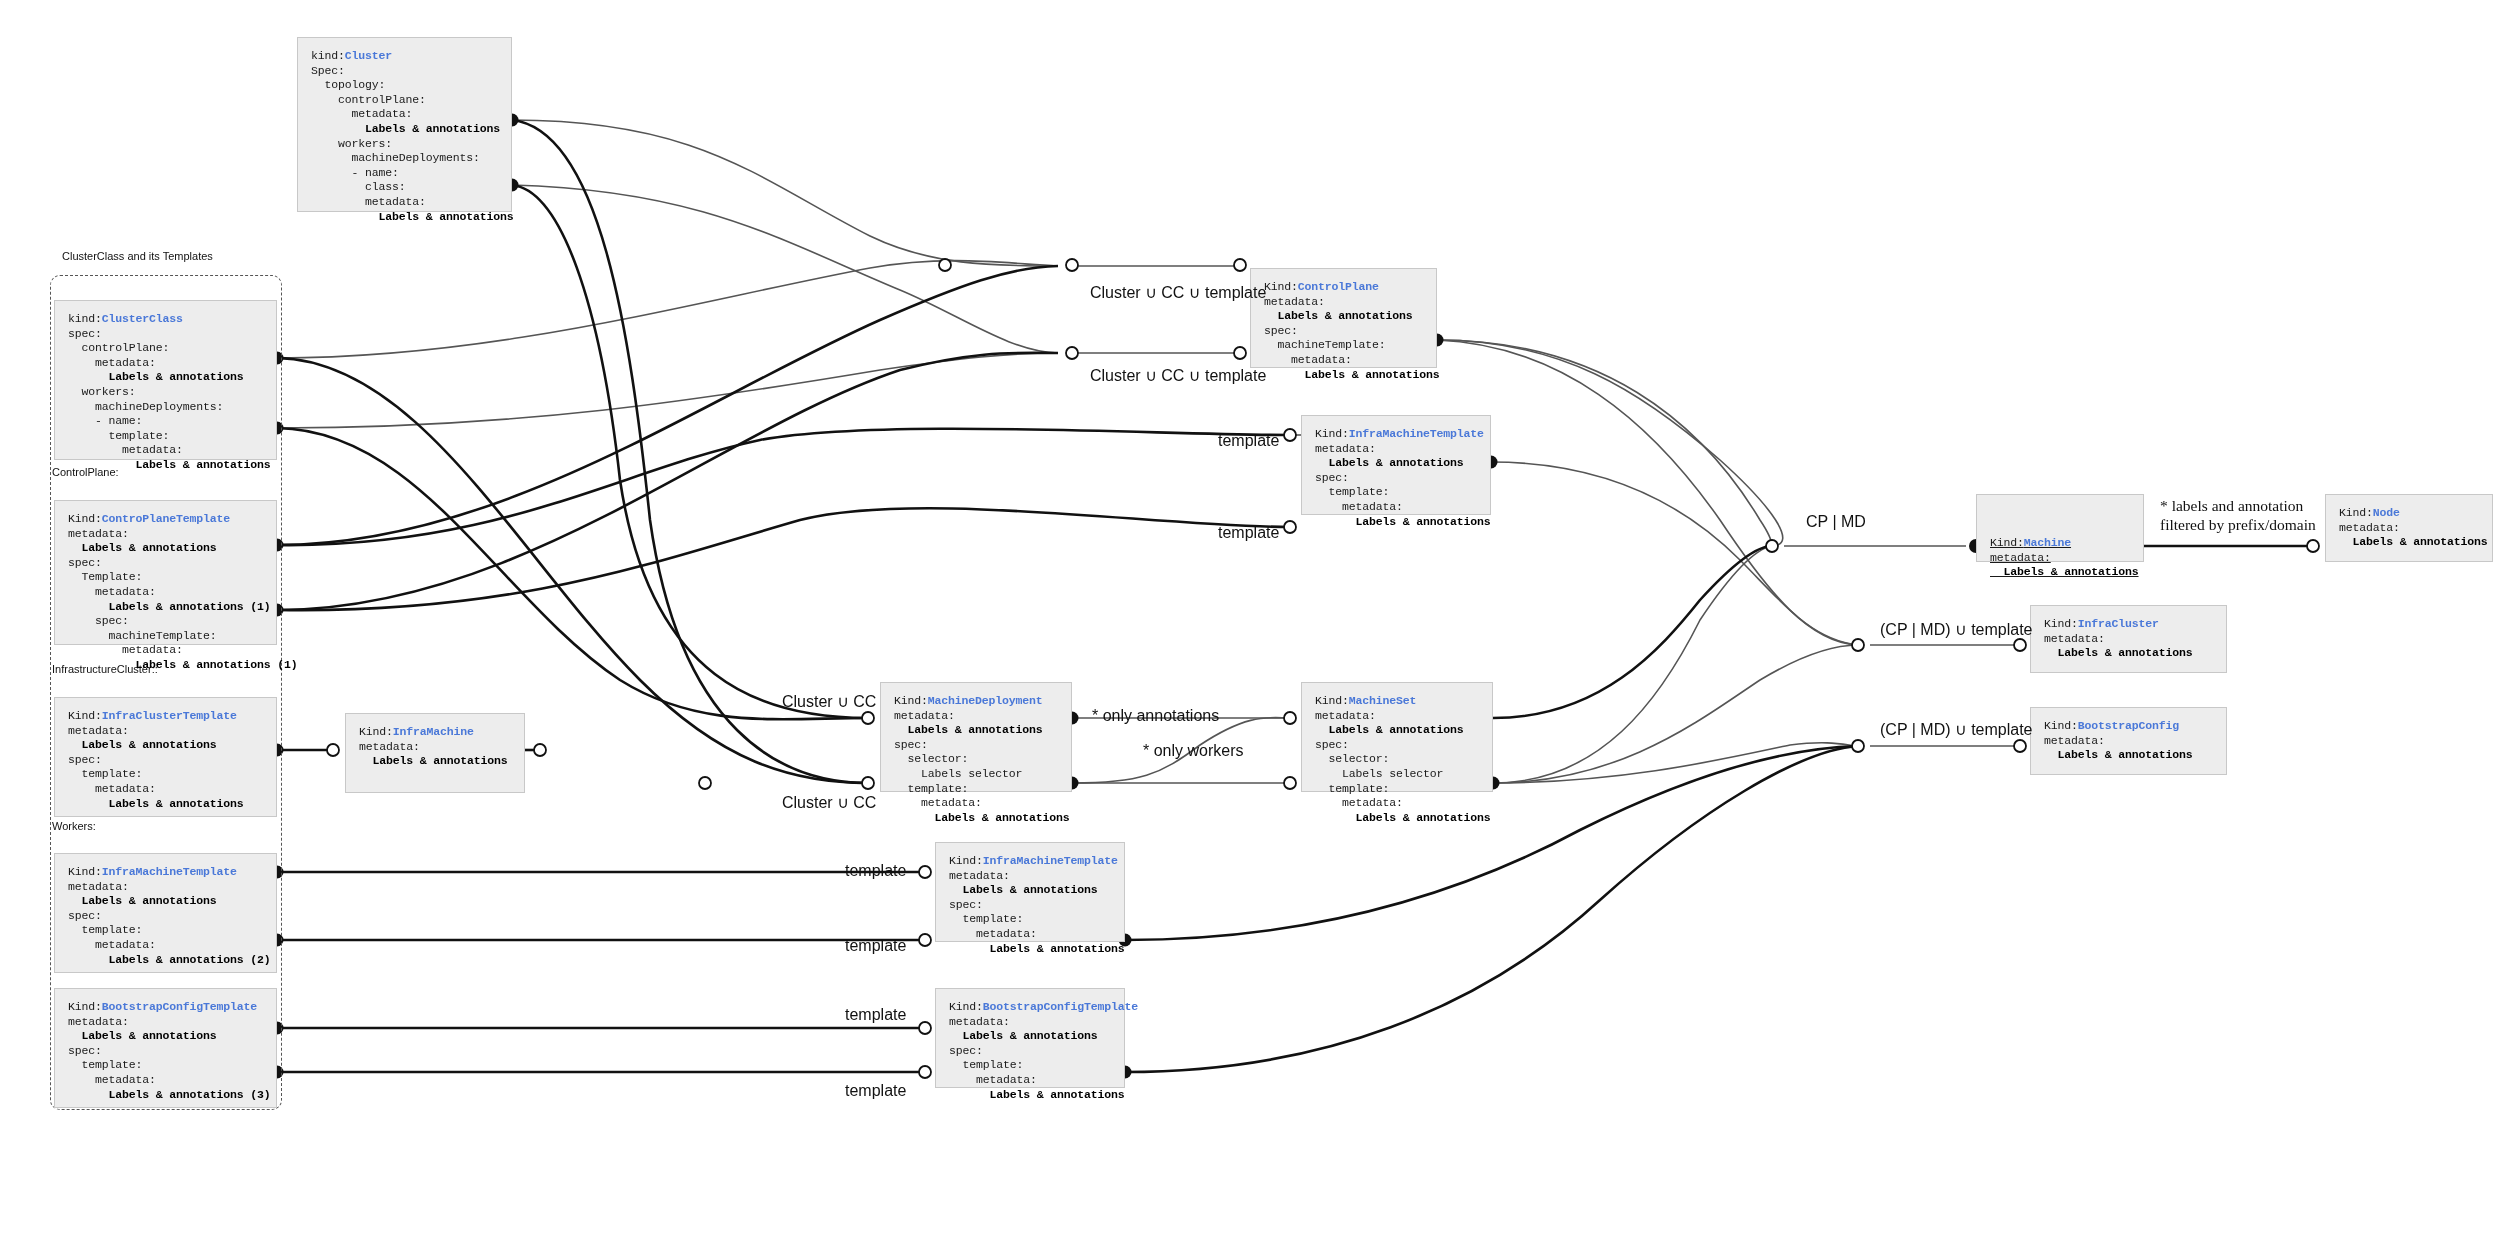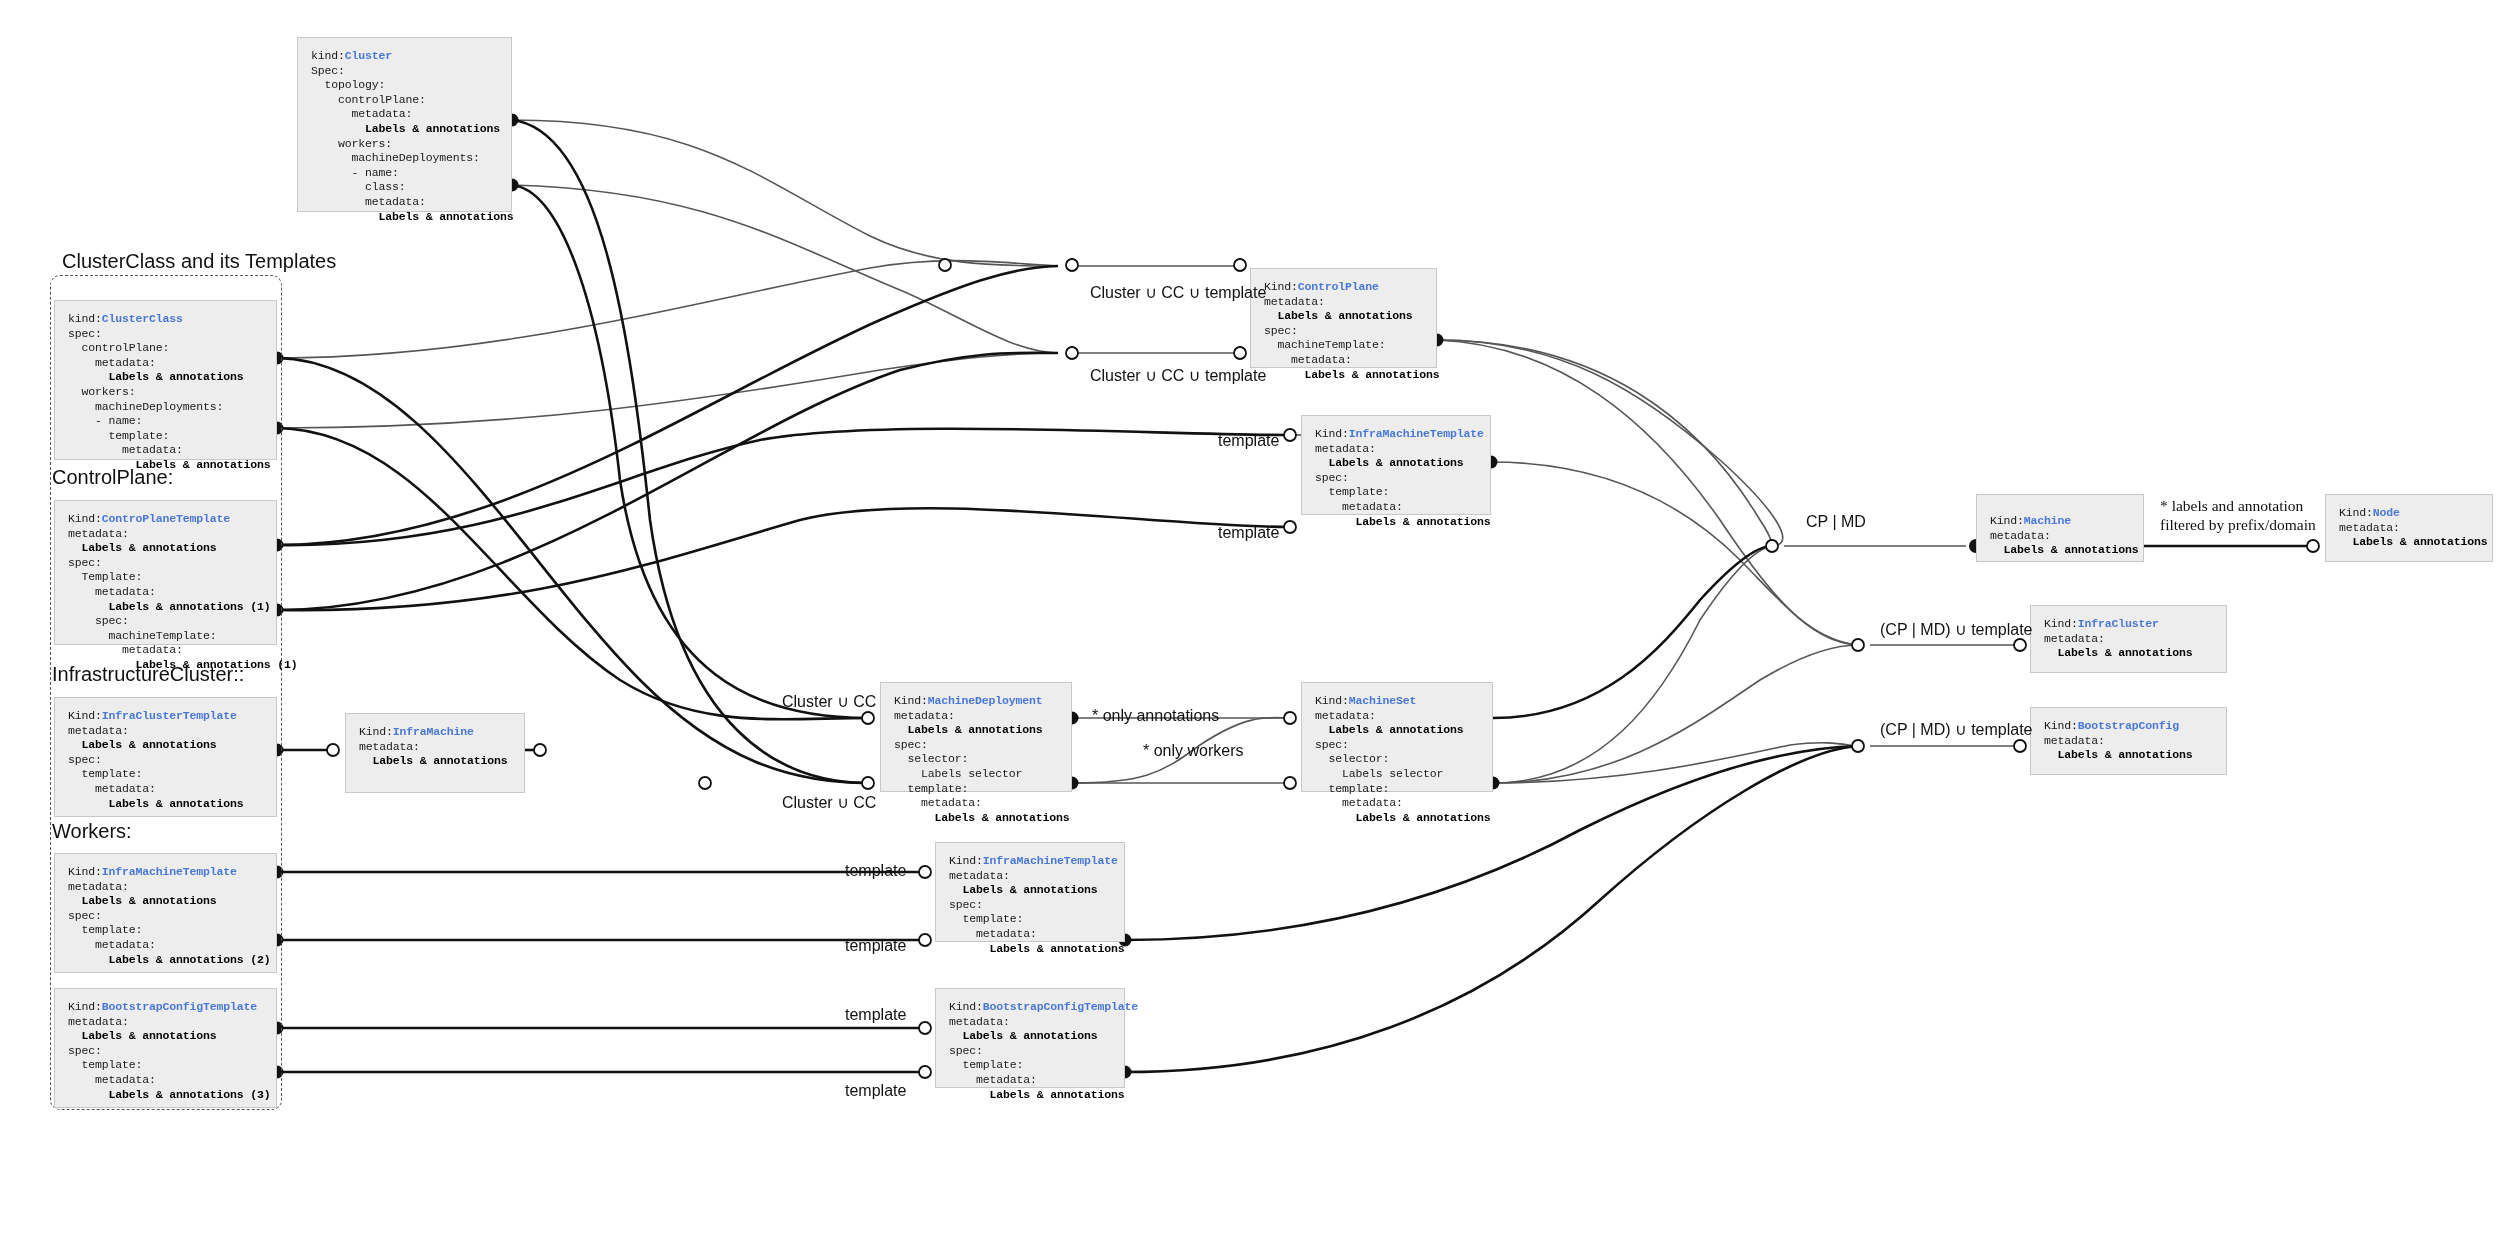--- a/index.html
+++ b/index.html
@@ -45,21 +45,21 @@
   .group-box {
     position: absolute;
     border: 1.6px dashed #555;
     border-radius: 10px;
     box-sizing: border-box;
     background: transparent;
   }
   .group-title {
     position: absolute;
     font-family: "Liberation Sans", sans-serif;
-    font-size: 20px;
+    font-size: 11px;
     color: #111;
     white-space: nowrap;
   }
   .edge-label {
     position: absolute;
     font-family: "Liberation Sans", sans-serif;
     font-size: 16px;
     color: #111;
     white-space: nowrap;
   }
@@ -228,21 +228,21 @@
       <div class="code" style="left: 1315px; top: 427px; width: 180px;"><div><span>Kind:</span><span class="kind">InfraMachineTemplate</span></div><div><span>metadata:</span></div><div><span class="bold">  Labels &amp; annotations</span></div><div><span>spec:</span></div><div><span>  template:</span></div><div><span>    metadata:</span></div><div><span class="bold">      Labels &amp; annotations</span></div></div>
       <div class="node" style="left: 880px; top: 682px; width: 192px; height: 110px;"></div>
       <div class="code" style="left: 894px; top: 694px; width: 182px;"><div><span>Kind:</span><span class="kind">MachineDeployment</span></div><div><span>metadata:</span></div><div><span class="bold">  Labels &amp; annotations</span></div><div><span>spec:</span></div><div><span>  selector:</span></div><div><span>    Labels selector</span></div><div><span>  template:</span></div><div><span>    metadata:</span></div><div><span class="bold">      Labels &amp; annotations</span></div></div>
       <div class="node" style="left: 1301px; top: 682px; width: 192px; height: 110px;"></div>
       <div class="code" style="left: 1315px; top: 694px; width: 182px;"><div><span>Kind:</span><span class="kind">MachineSet</span></div><div><span>metadata:</span></div><div><span class="bold">  Labels &amp; annotations</span></div><div><span>spec:</span></div><div><span>  selector:</span></div><div><span>    Labels selector</span></div><div><span>  template:</span></div><div><span>    metadata:</span></div><div><span class="bold">      Labels &amp; annotations</span></div></div>
       <div class="node" style="left: 935px; top: 842px; width: 190px; height: 100px;"></div>
       <div class="code" style="left: 949px; top: 854px; width: 180px;"><div><span>Kind:</span><span class="kind">InfraMachineTemplate</span></div><div><span>metadata:</span></div><div><span class="bold">  Labels &amp; annotations</span></div><div><span>spec:</span></div><div><span>  template:</span></div><div><span>    metadata:</span></div><div><span class="bold">      Labels &amp; annotations</span></div></div>
       <div class="node" style="left: 935px; top: 988px; width: 190px; height: 100px;"></div>
       <div class="code" style="left: 949px; top: 1000px; width: 180px;"><div><span>Kind:</span><span class="kind">BootstrapConfigTemplate</span></div><div><span>metadata:</span></div><div><span class="bold">  Labels &amp; annotations</span></div><div><span>spec:</span></div><div><span>  template:</span></div><div><span>    metadata:</span></div><div><span class="bold">      Labels &amp; annotations</span></div></div>
       <div class="node" style="left: 1976px; top: 494px; width: 168px; height: 68px;"></div>
-      <div class="code" style="left: 1990px; top: 514px; width: 158px;"><div><span>Kind:</span><span class="kind">Machine</span></div><div><span>metadata:</span></div><div><span class="bold">  Labels &amp; annotations</span></div></div>
+      <div class="code" style="left: 1990px; top: 536px; width: 158px; text-decoration: underline;"><div><span>Kind:</span><span class="kind">Machine</span></div><div><span>metadata:</span></div><div><span class="bold">  Labels &amp; annotations</span></div></div>
       <div class="node" style="left: 2325px; top: 494px; width: 168px; height: 68px;"></div>
       <div class="code" style="left: 2339px; top: 506px; width: 158px;"><div><span>Kind:</span><span class="kind">Node</span></div><div><span>metadata:</span></div><div><span class="bold">  Labels &amp; annotations</span></div></div>
       <div class="node" style="left: 2030px; top: 605px; width: 197px; height: 68px;"></div>
       <div class="code" style="left: 2044px; top: 617px; width: 187px;"><div><span>Kind:</span><span class="kind">InfraCluster</span></div><div><span>metadata:</span></div><div><span class="bold">  Labels &amp; annotations</span></div></div>
       <div class="node" style="left: 2030px; top: 707px; width: 197px; height: 68px;"></div>
       <div class="code" style="left: 2044px; top: 719px; width: 187px;"><div><span>Kind:</span><span class="kind">BootstrapConfig</span></div><div><span>metadata:</span></div><div><span class="bold">  Labels &amp; annotations</span></div></div>
     </div>
   <div id="labels-layer">
       <div class="edge-label" style="left: 1090px; top: 283px;">Cluster ∪ CC ∪ template</div>
       <div class="edge-label" style="left: 1090px; top: 366px;">Cluster ∪ CC ∪ template</div>

